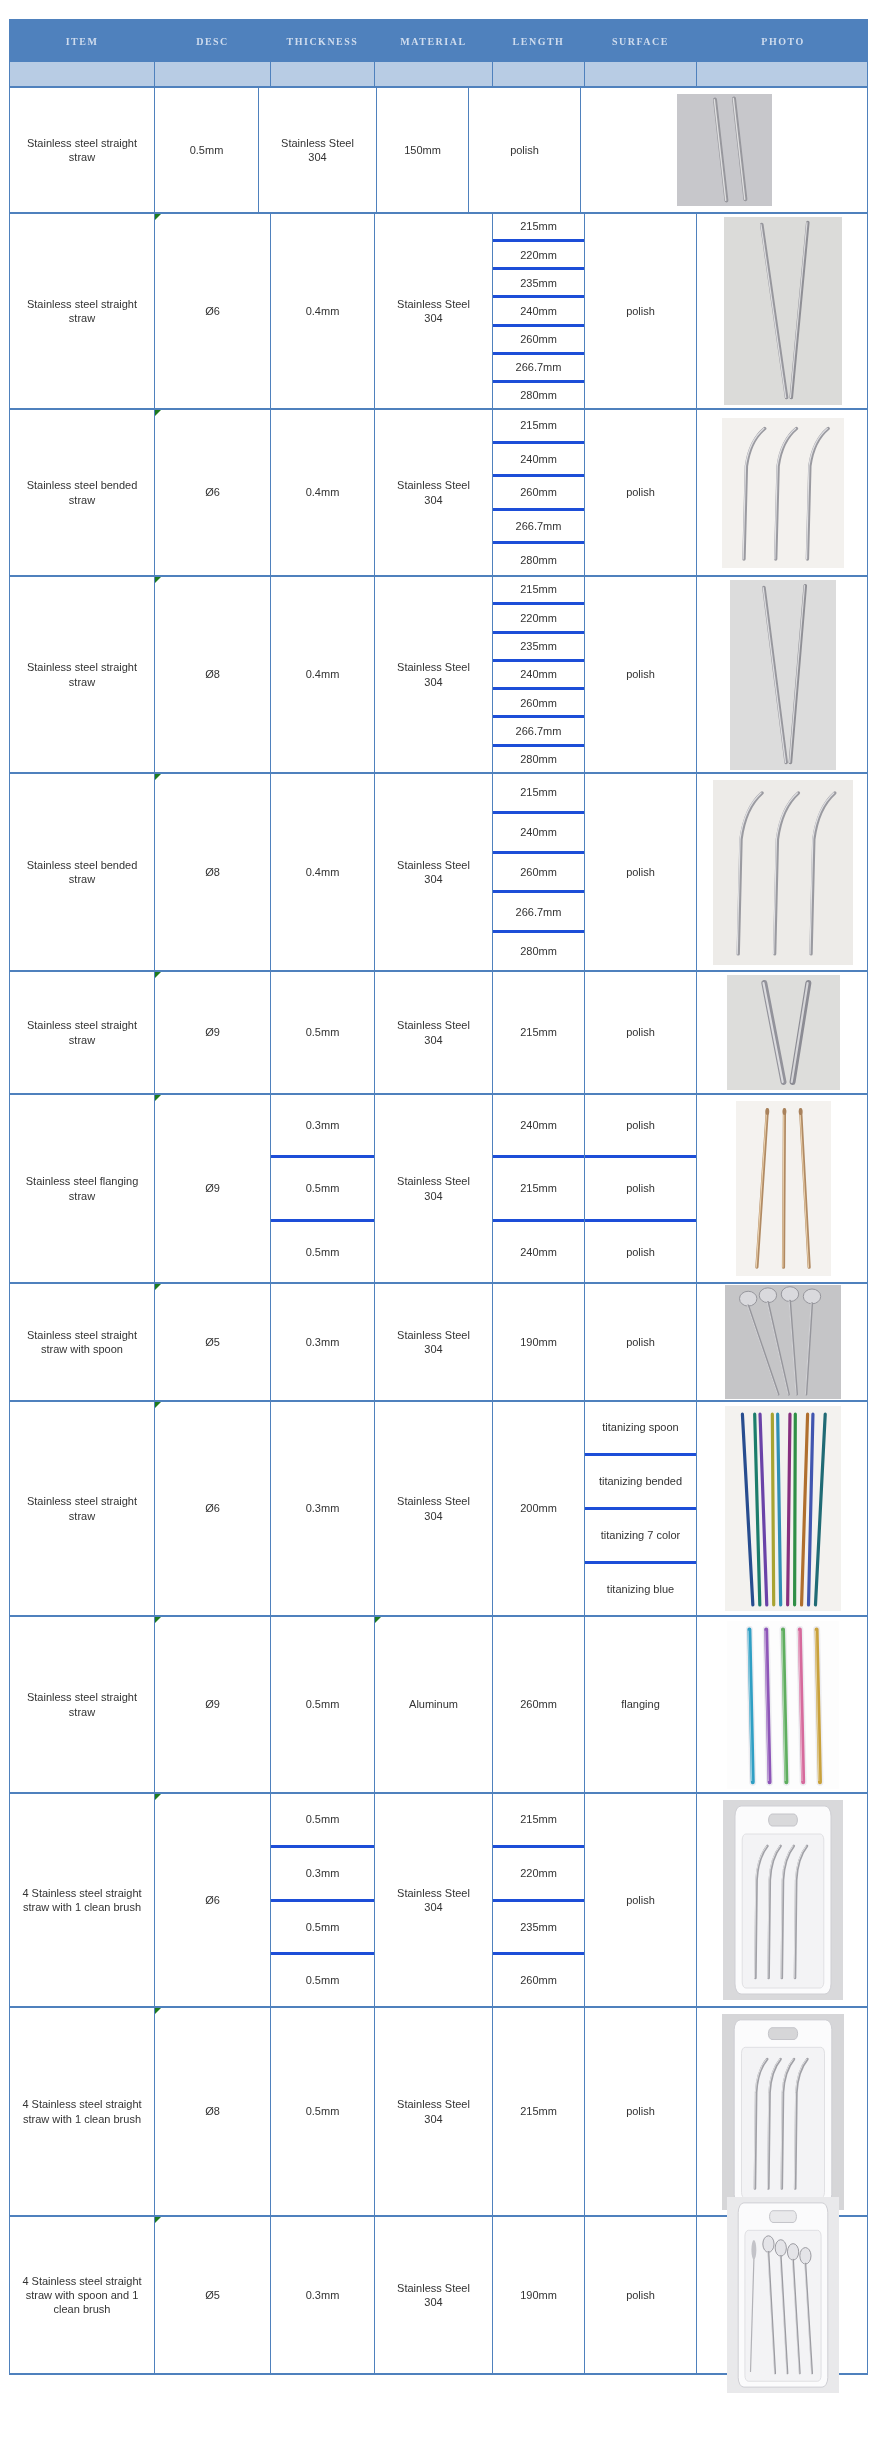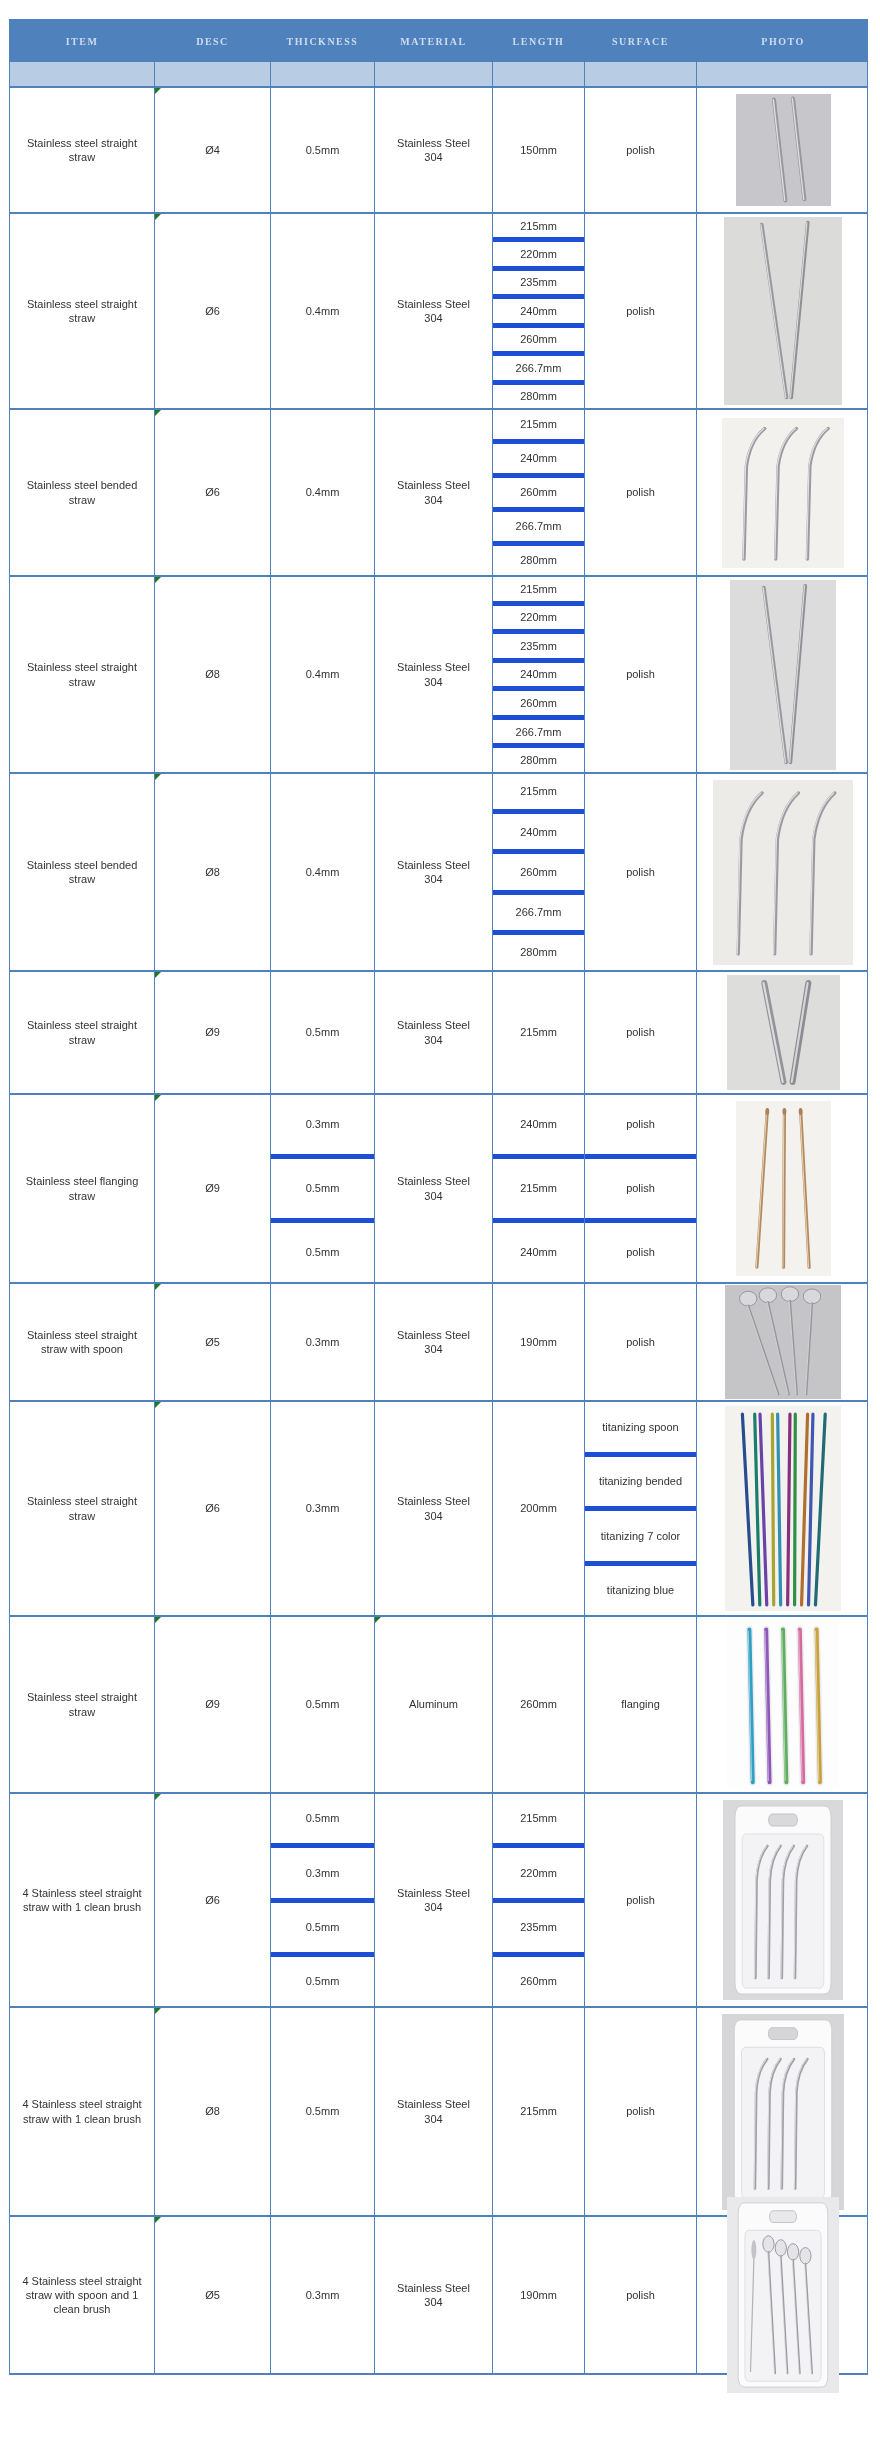--- a/index.html
+++ b/index.html
@@ -32,21 +32,21 @@
   .w-item{width:144px;}
   .w-desc{width:116px;}
   .w-thk{width:104px;}
   .w-mat{width:118px;}
   .w-len{width:92px;}
   .w-sur{width:112px;}
   .w-photo{width:173px;flex-grow:1;}
   .stack{flex-direction:column;align-items:stretch;justify-content:flex-start;padding:0;}
   .sub{
     flex:1;display:flex;align-items:center;justify-content:center;
-    text-align:center;padding:1px 3px;border-top:5px solid #1d4ed8;
+    text-align:center;padding:1px 3px;border-top:3px solid #1d4ed8;
   }
   .sub:first-child{border-top:none;}
   .gmark{
     position:absolute;top:0;left:0;width:0;height:0;
     border-top:6px solid #1e7a1e;border-right:6px solid transparent;
   }
   .photo-box{display:block;}
   .item-text{padding:0 4px;}
 </style>
 </head>
@@ -69,24 +69,20 @@
       <div class="c w-mat"></div>
       <div class="c w-len"></div>
       <div class="c w-sur"></div>
       <div class="c w-photo"></div>
     </div>
   <div id="rows-host">
       <div class="row sep" style="height: 126px;">
         <div class="c w-item">
           <div class="item-text">Stainless steel straight straw</div>
         </div>
-        <div class="c w-desc">
-          <i class="gmark"></i>
-          <span>Ø4</span>
-        </div>
         <div class="c w-thk">
           <span>0.5mm</span>
         </div>
         <div class="c w-mat">
           <span style="padding: 0px 14px;">Stainless Steel 304</span>
         </div>
         <div class="c w-len">
           <span>150mm</span>
         </div>
         <div class="c w-sur">

